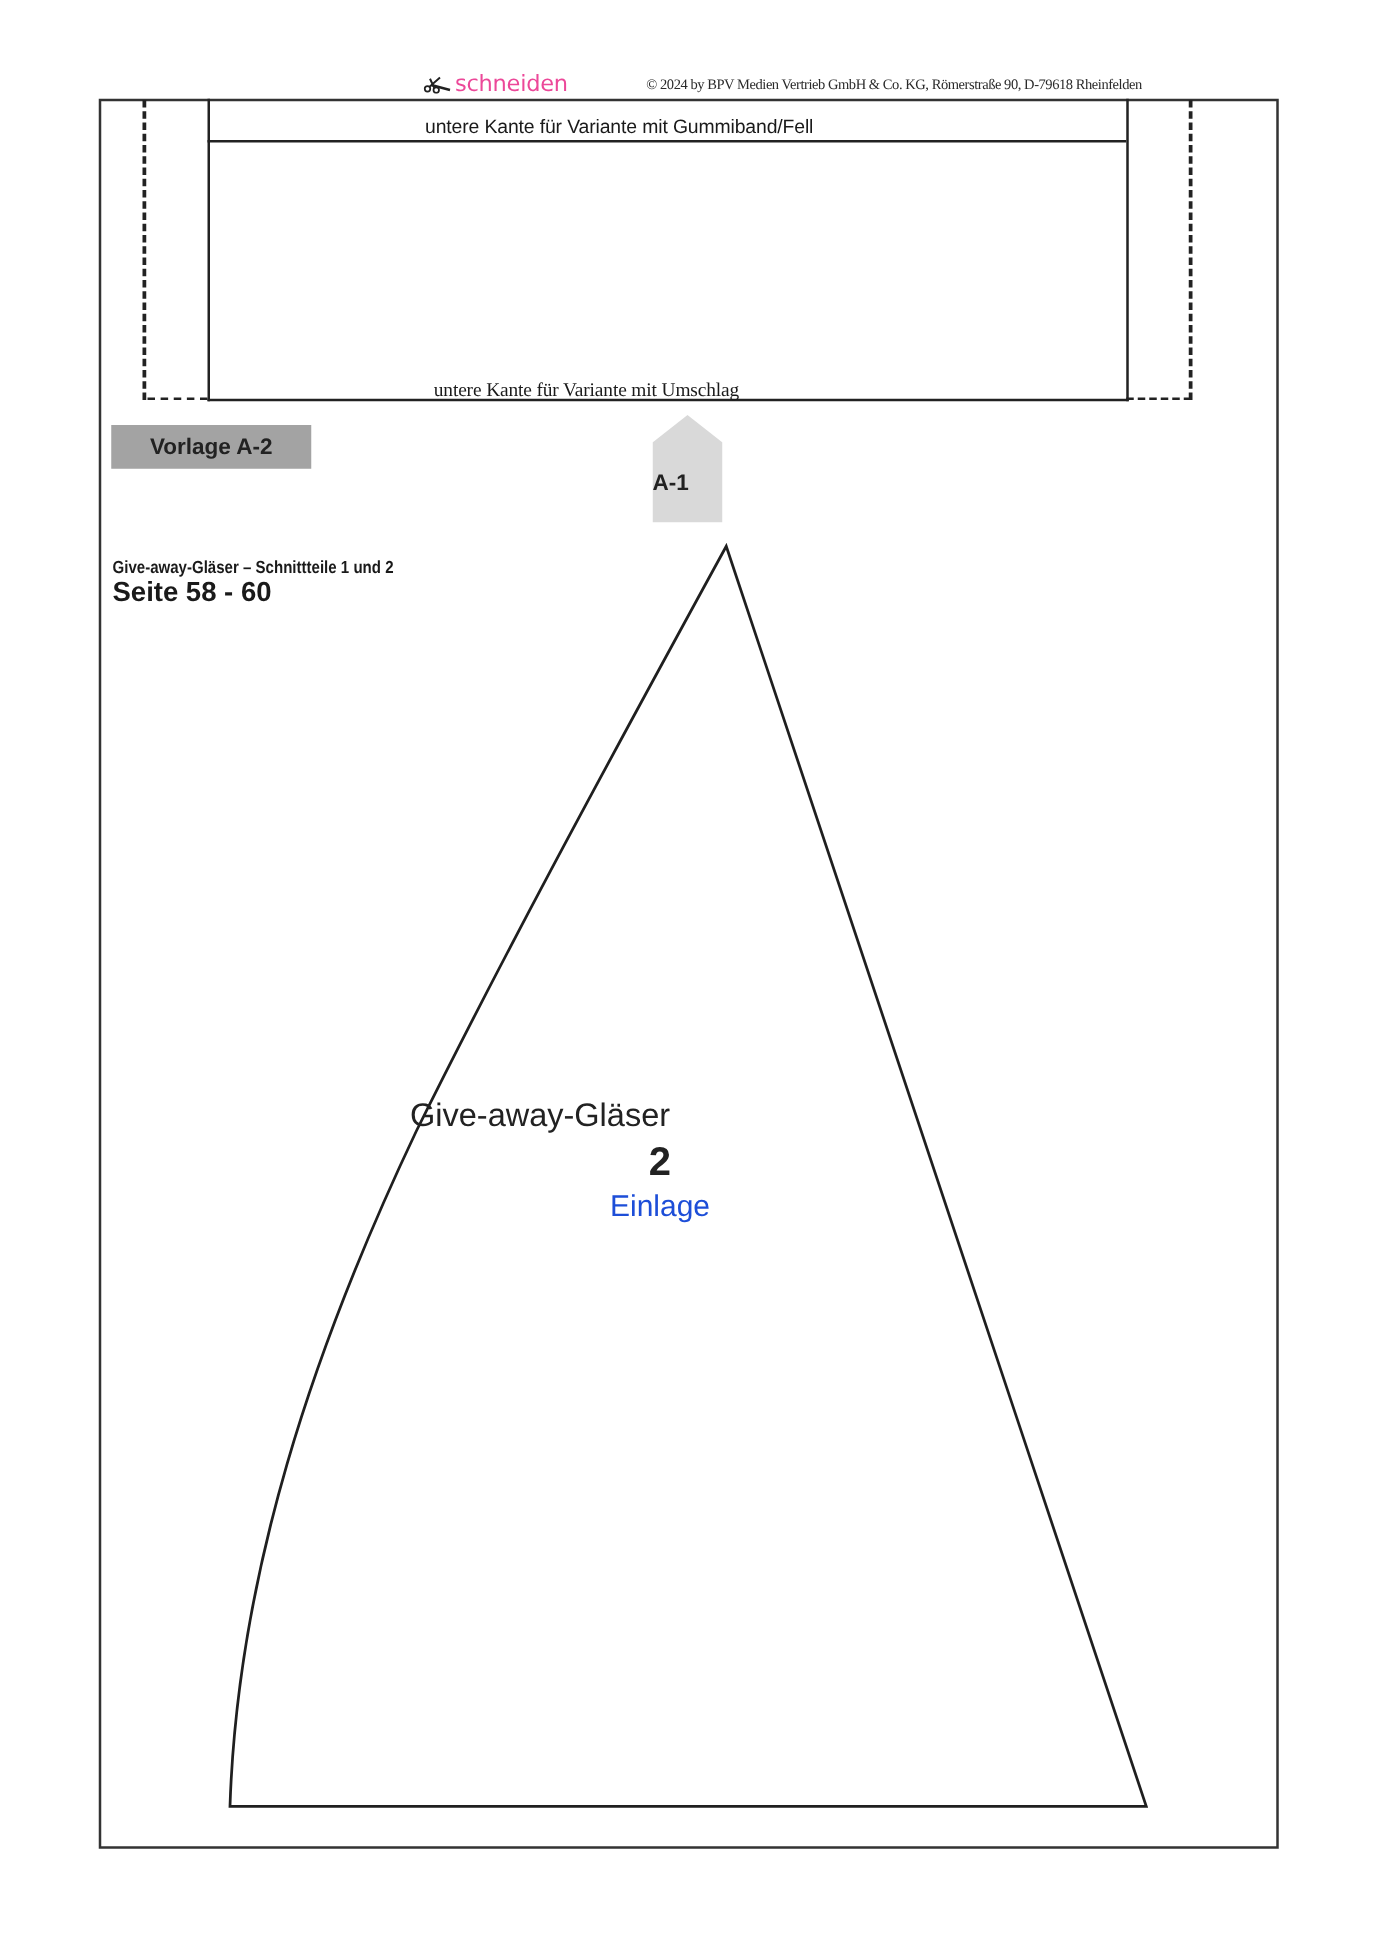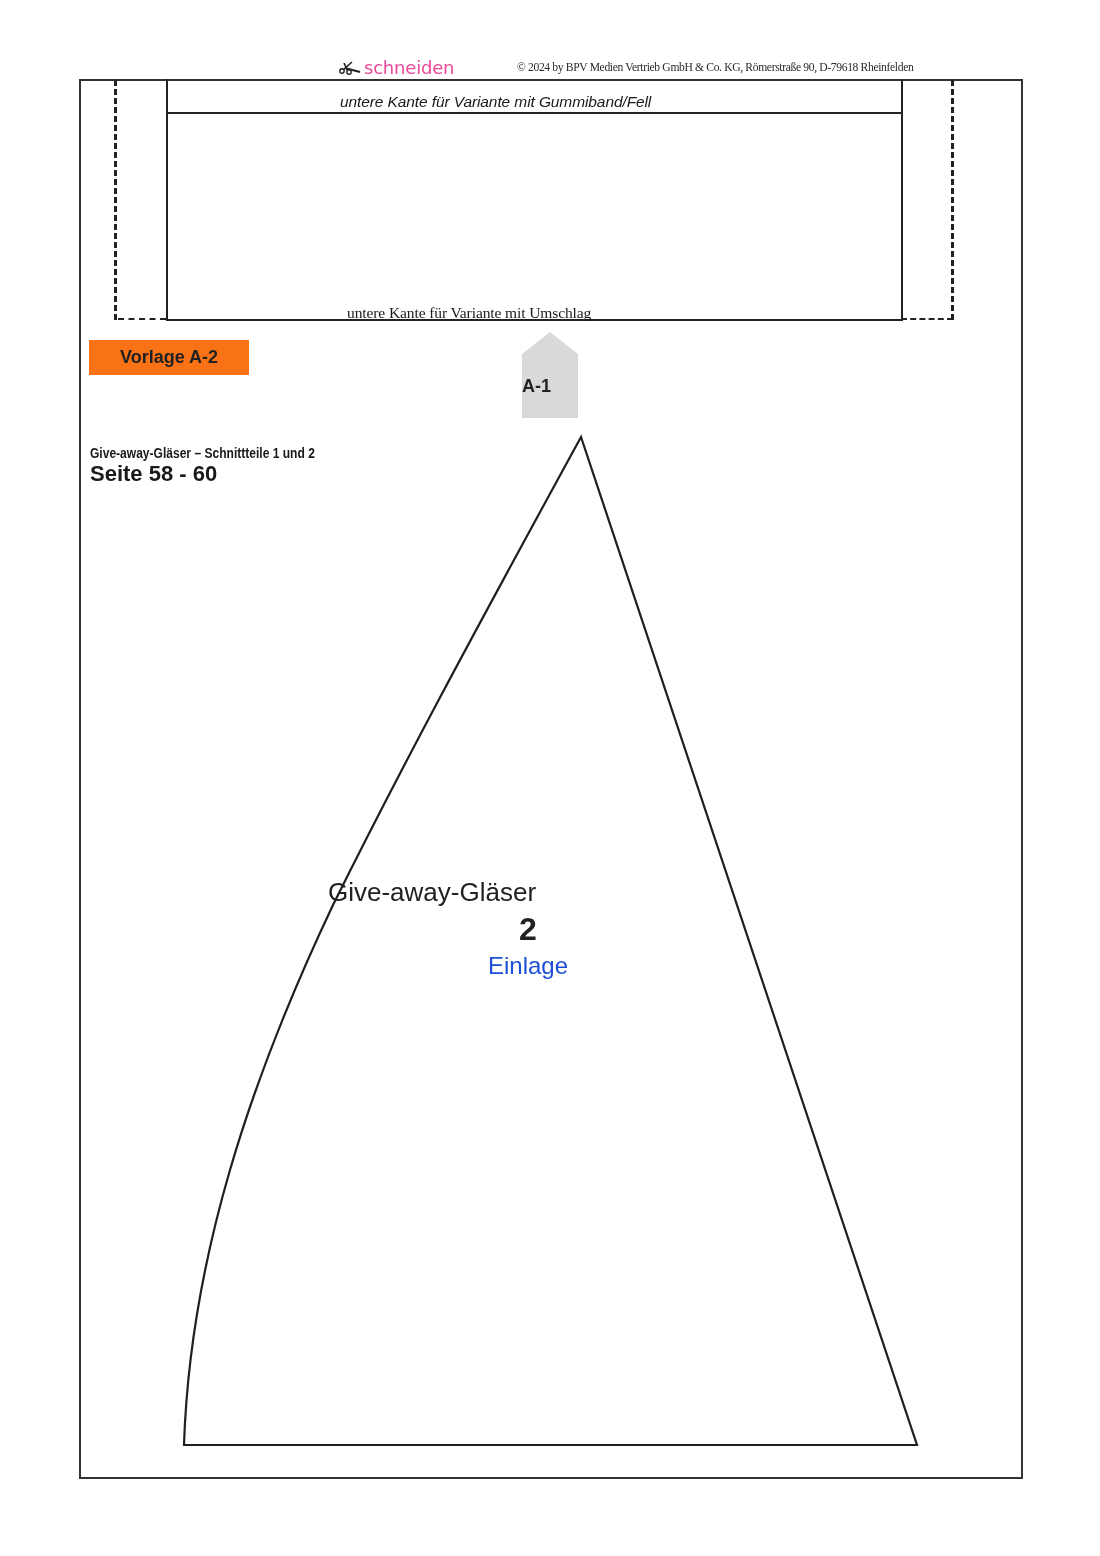--- a/index.html
+++ b/index.html
@@ -78,28 +78,28 @@
       left: 901px; top: 318px;
       width: 52px; height: 0;
       border-top: 2px dashed #222;
     }
     .edge-label {
       font-size: 15.5px;
       color: #1a1a1a;
       white-space: nowrap;
       letter-spacing: -0.1px;
     }
-    .edge-label-top { left: 340px; top: 93px; font-style: italic; }
+    .edge-label-top { left: 340px; top: 93px; }
     .edge-label-bottom { left: 347px; top: 304px; font-family: Liberation Serif, serif; }
 
     
     .vorlage-tag {
       left: 89px; top: 340px;
       width: 160px; height: 35px;
-      background: #f97316;
+      background: #a3a3a3;
       display: flex; align-items: center; justify-content: center;
       font-weight: bold;
       font-size: 18px;
       color: #222;
     }
 
     
     .a1-marker {
       left: 522px; top: 332px;
       width: 56px; height: 86px;

